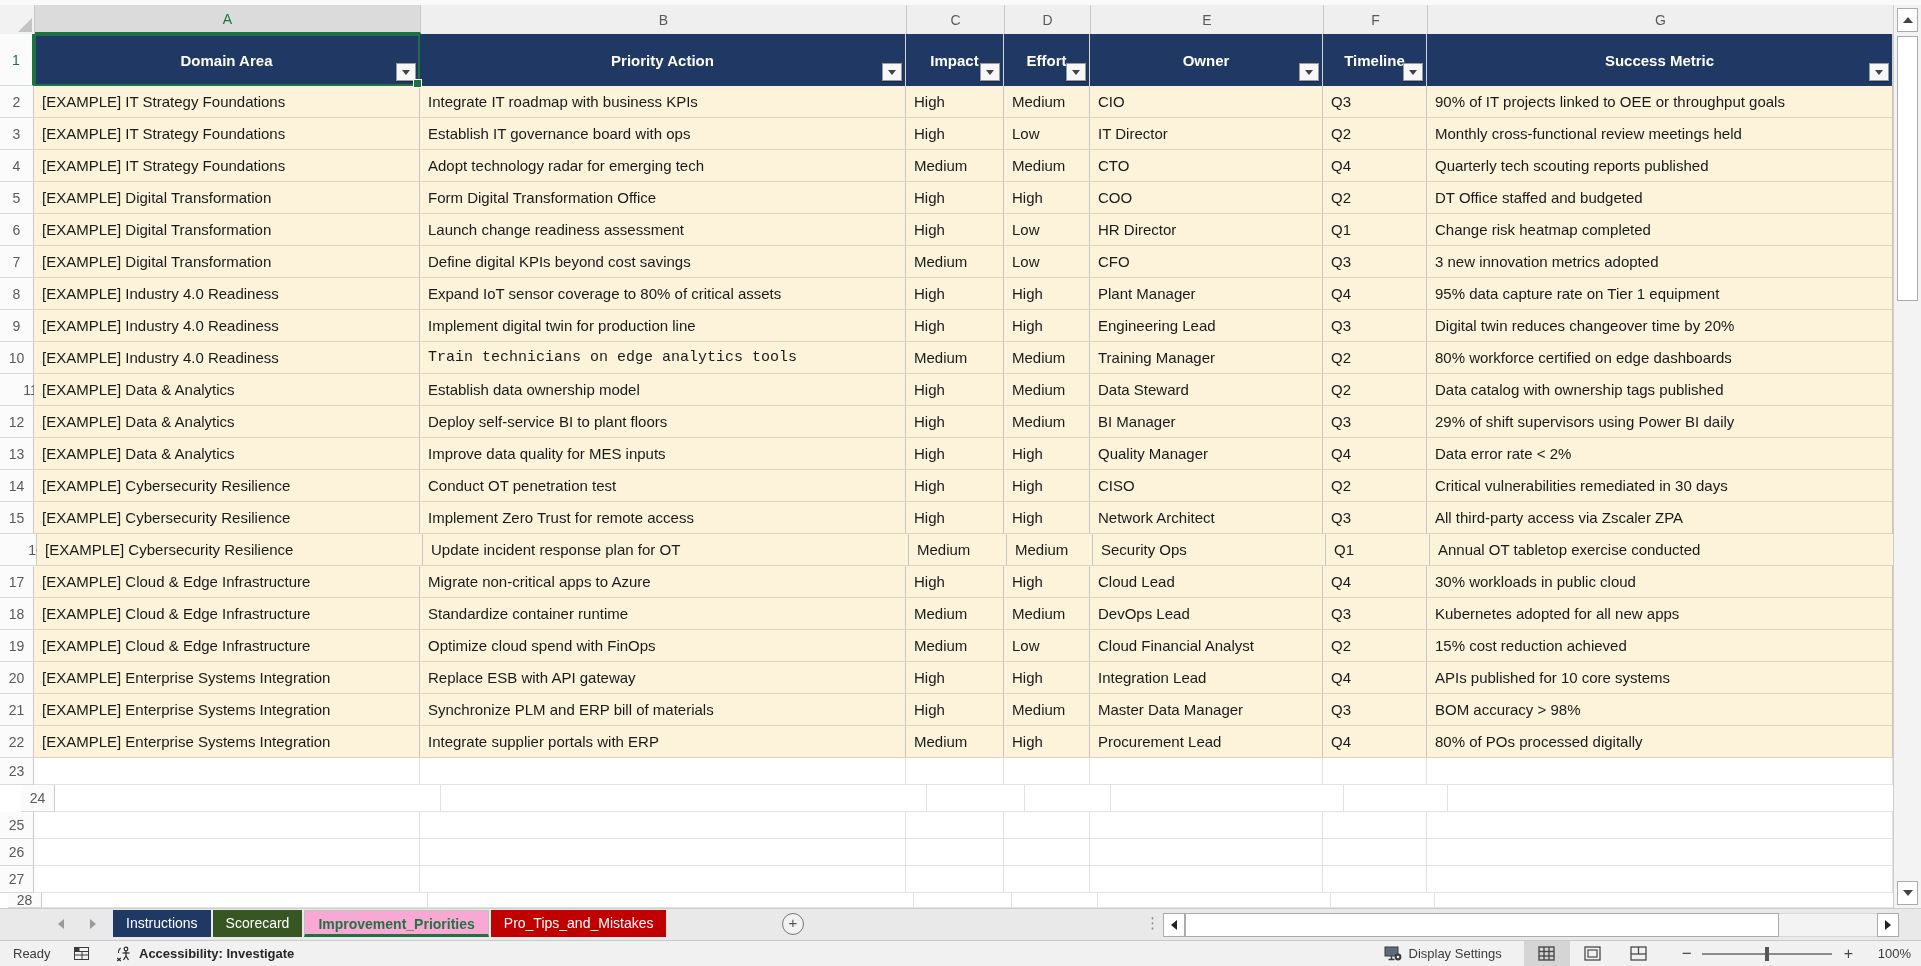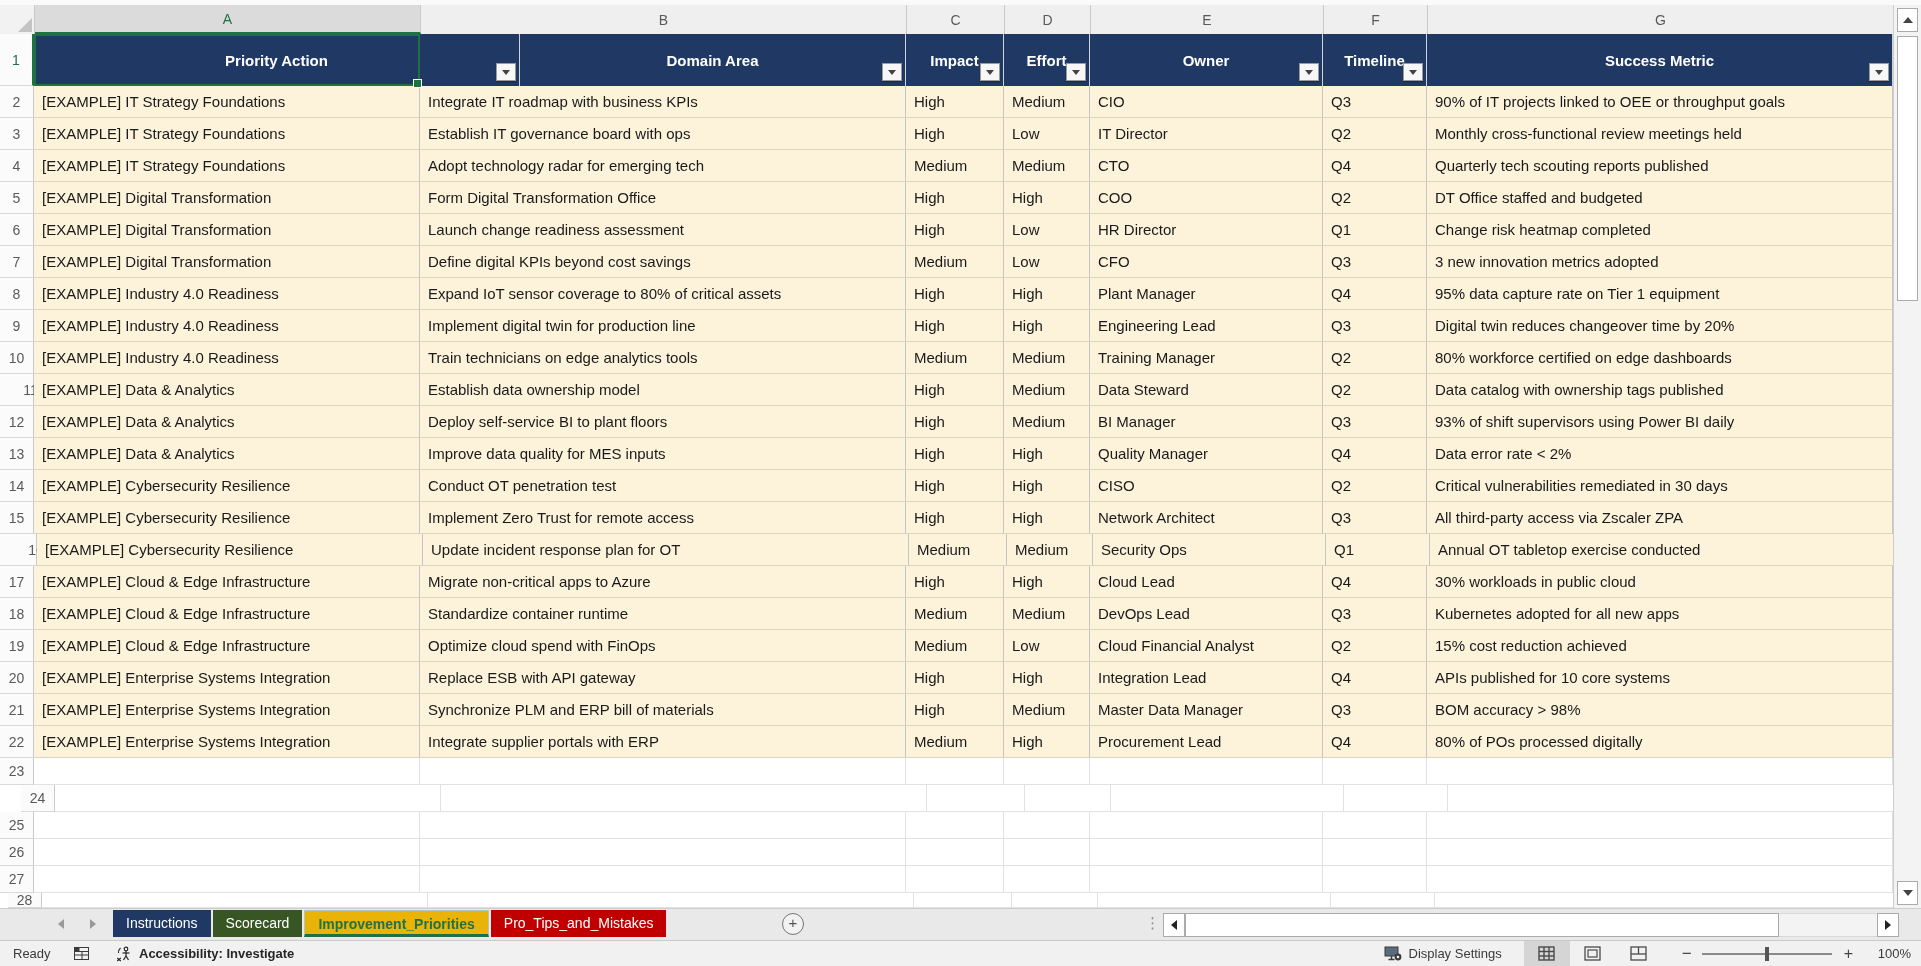--- a/index.html
+++ b/index.html
@@ -109,28 +109,28 @@
       <div class="colhdr" style="width: 98px;">C</div>
       <div class="colhdr" style="width: 86px;">D</div>
       <div class="colhdr" style="width: 233px;">E</div>
       <div class="colhdr" style="width: 104px;">F</div>
       <div class="colhdr" style="width: 466px;">G</div>
     </div>
 
   <div class="grid">
     <div class="grow" id="header-row" style="height: 52px;">
         <div class="rowno sel" style="height: 52px;">1</div>
+        <div class="hcell" style="width: 386px; height: 52px;">
+          <div>Domain Area</div>
+          <div class="filter-btn">
+            <div class="caret"></div>
+          </div>
+        </div>
         <div class="hcell" style="width: 486px; height: 52px;">
           <div>Priority Action</div>
-          <div class="filter-btn">
-            <div class="caret"></div>
-          </div>
-        </div>
-        <div class="hcell" style="width: 386px; height: 52px;">
-          <div>Domain Area</div>
           <div class="filter-btn">
             <div class="caret"></div>
           </div>
         </div>
         <div class="hcell" style="width: 98px; height: 52px;">
           <div>Impact</div>
           <div class="filter-btn">
             <div class="caret"></div>
           </div>
         </div>
@@ -236,21 +236,21 @@
           <div class="dcell" style="width: 486px; height: 32px;">Implement digital twin for production line</div>
           <div class="dcell" style="width: 98px; height: 32px;">High</div>
           <div class="dcell" style="width: 86px; height: 32px;">High</div>
           <div class="dcell" style="width: 233px; height: 32px;">Engineering Lead</div>
           <div class="dcell" style="width: 104px; height: 32px;">Q3</div>
           <div class="dcell" style="width: 466px; height: 32px;">Digital twin reduces changeover time by 20%</div>
         </div>
         <div class="grow" style="height: 32px;">
           <div class="rowno" style="height: 32px;">10</div>
           <div class="dcell" style="width: 386px; height: 32px;">[EXAMPLE] Industry 4.0 Readiness</div>
-          <div class="dcell" style="width: 486px; height: 32px;">Train technicians on edge analytics tools</div>
+          <div class="dcell" style="width: 486px; height: 32px; font-family: Liberation Mono, monospace;">Train technicians on edge analytics tools</div>
           <div class="dcell" style="width: 98px; height: 32px;">Medium</div>
           <div class="dcell" style="width: 86px; height: 32px;">Medium</div>
           <div class="dcell" style="width: 233px; height: 32px;">Training Manager</div>
           <div class="dcell" style="width: 104px; height: 32px;">Q2</div>
           <div class="dcell" style="width: 466px; height: 32px;">80% workforce certified on edge dashboards</div>
         </div>
         <div class="grow" style="height: 32px;">
           <div class="rowno" style="height: 32px; padding-left: 28px;">11</div>
           <div class="dcell" style="width: 386px; height: 32px;">[EXAMPLE] Data &amp; Analytics</div>
           <div class="dcell" style="width: 486px; height: 32px;">Establish data ownership model</div>
@@ -261,21 +261,21 @@
           <div class="dcell" style="width: 466px; height: 32px;">Data catalog with ownership tags published</div>
         </div>
         <div class="grow" style="height: 32px;">
           <div class="rowno" style="height: 32px;">12</div>
           <div class="dcell" style="width: 386px; height: 32px;">[EXAMPLE] Data &amp; Analytics</div>
           <div class="dcell" style="width: 486px; height: 32px;">Deploy self-service BI to plant floors</div>
           <div class="dcell" style="width: 98px; height: 32px;">High</div>
           <div class="dcell" style="width: 86px; height: 32px;">Medium</div>
           <div class="dcell" style="width: 233px; height: 32px;">BI Manager</div>
           <div class="dcell" style="width: 104px; height: 32px;">Q3</div>
-          <div class="dcell" style="width: 466px; height: 32px;">93% of shift supervisors using Power BI daily</div>
+          <div class="dcell" style="width: 466px; height: 32px;">29% of shift supervisors using Power BI daily</div>
         </div>
         <div class="grow" style="height: 32px;">
           <div class="rowno" style="height: 32px;">13</div>
           <div class="dcell" style="width: 386px; height: 32px;">[EXAMPLE] Data &amp; Analytics</div>
           <div class="dcell" style="width: 486px; height: 32px;">Improve data quality for MES inputs</div>
           <div class="dcell" style="width: 98px; height: 32px;">High</div>
           <div class="dcell" style="width: 86px; height: 32px;">High</div>
           <div class="dcell" style="width: 233px; height: 32px;">Quality Manager</div>
           <div class="dcell" style="width: 104px; height: 32px;">Q4</div>
           <div class="dcell" style="width: 466px; height: 32px;">Data error rate &lt; 2%</div>
@@ -450,21 +450,21 @@
   </div>
 
   <div class="tabbar">
     <div class="tabnav">
       <div class="tri-left"></div>
       <div class="tri-right"></div>
     </div>
     <div class="tabs" id="tabs">
         <div class="tab" style="background: rgb(31, 56, 100); color: rgb(255, 255, 255);">Instructions</div>
         <div class="tab" style="background: rgb(55, 86, 35); color: rgb(255, 255, 255);">Scorecard</div>
-        <div class="tab active" style="background: #eab308; color: rgb(33, 115, 70);">Improvement_Priorities</div>
+        <div class="tab active" style="background: #f9a8d4; color: rgb(33, 115, 70);">Improvement_Priorities</div>
         <div class="tab" style="background: rgb(192, 0, 0); color: rgb(255, 255, 255);">Pro_Tips_and_Mistakes</div>
       </div>
     <div class="addsheet">+</div>
     <div class="grip">⋮</div>
     <div class="hscroll">
       <div class="hbtn">
           <div class="tri-left"></div>
         </div>
       <div class="hthumb"></div>
       <div class="htrack"></div>

